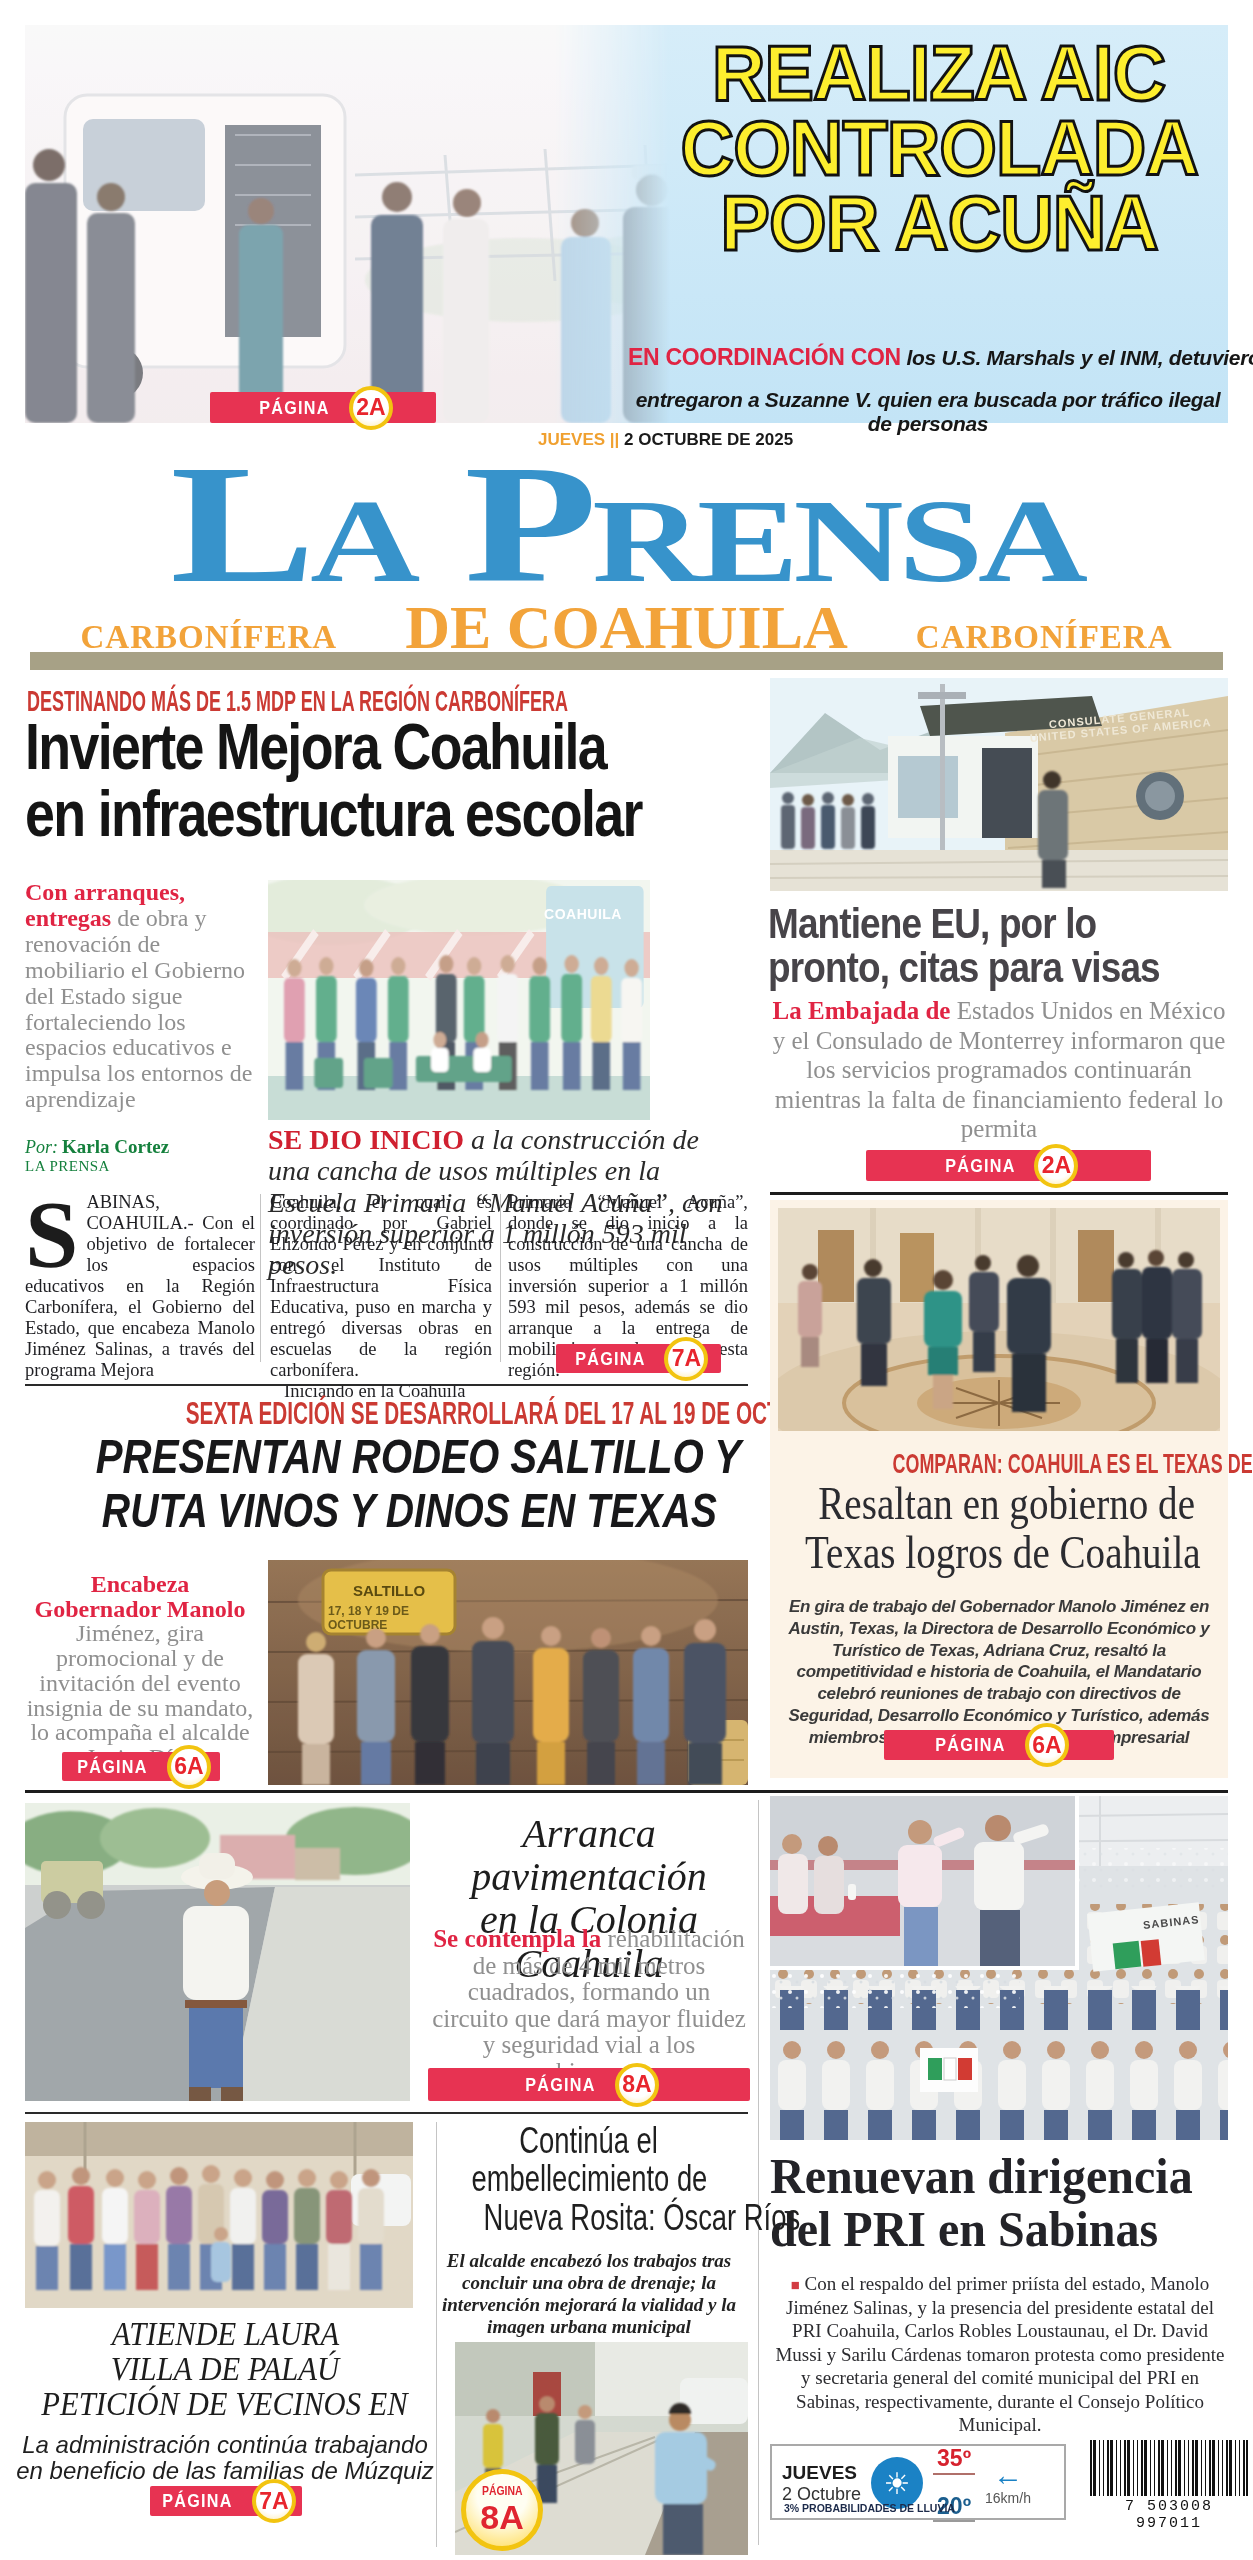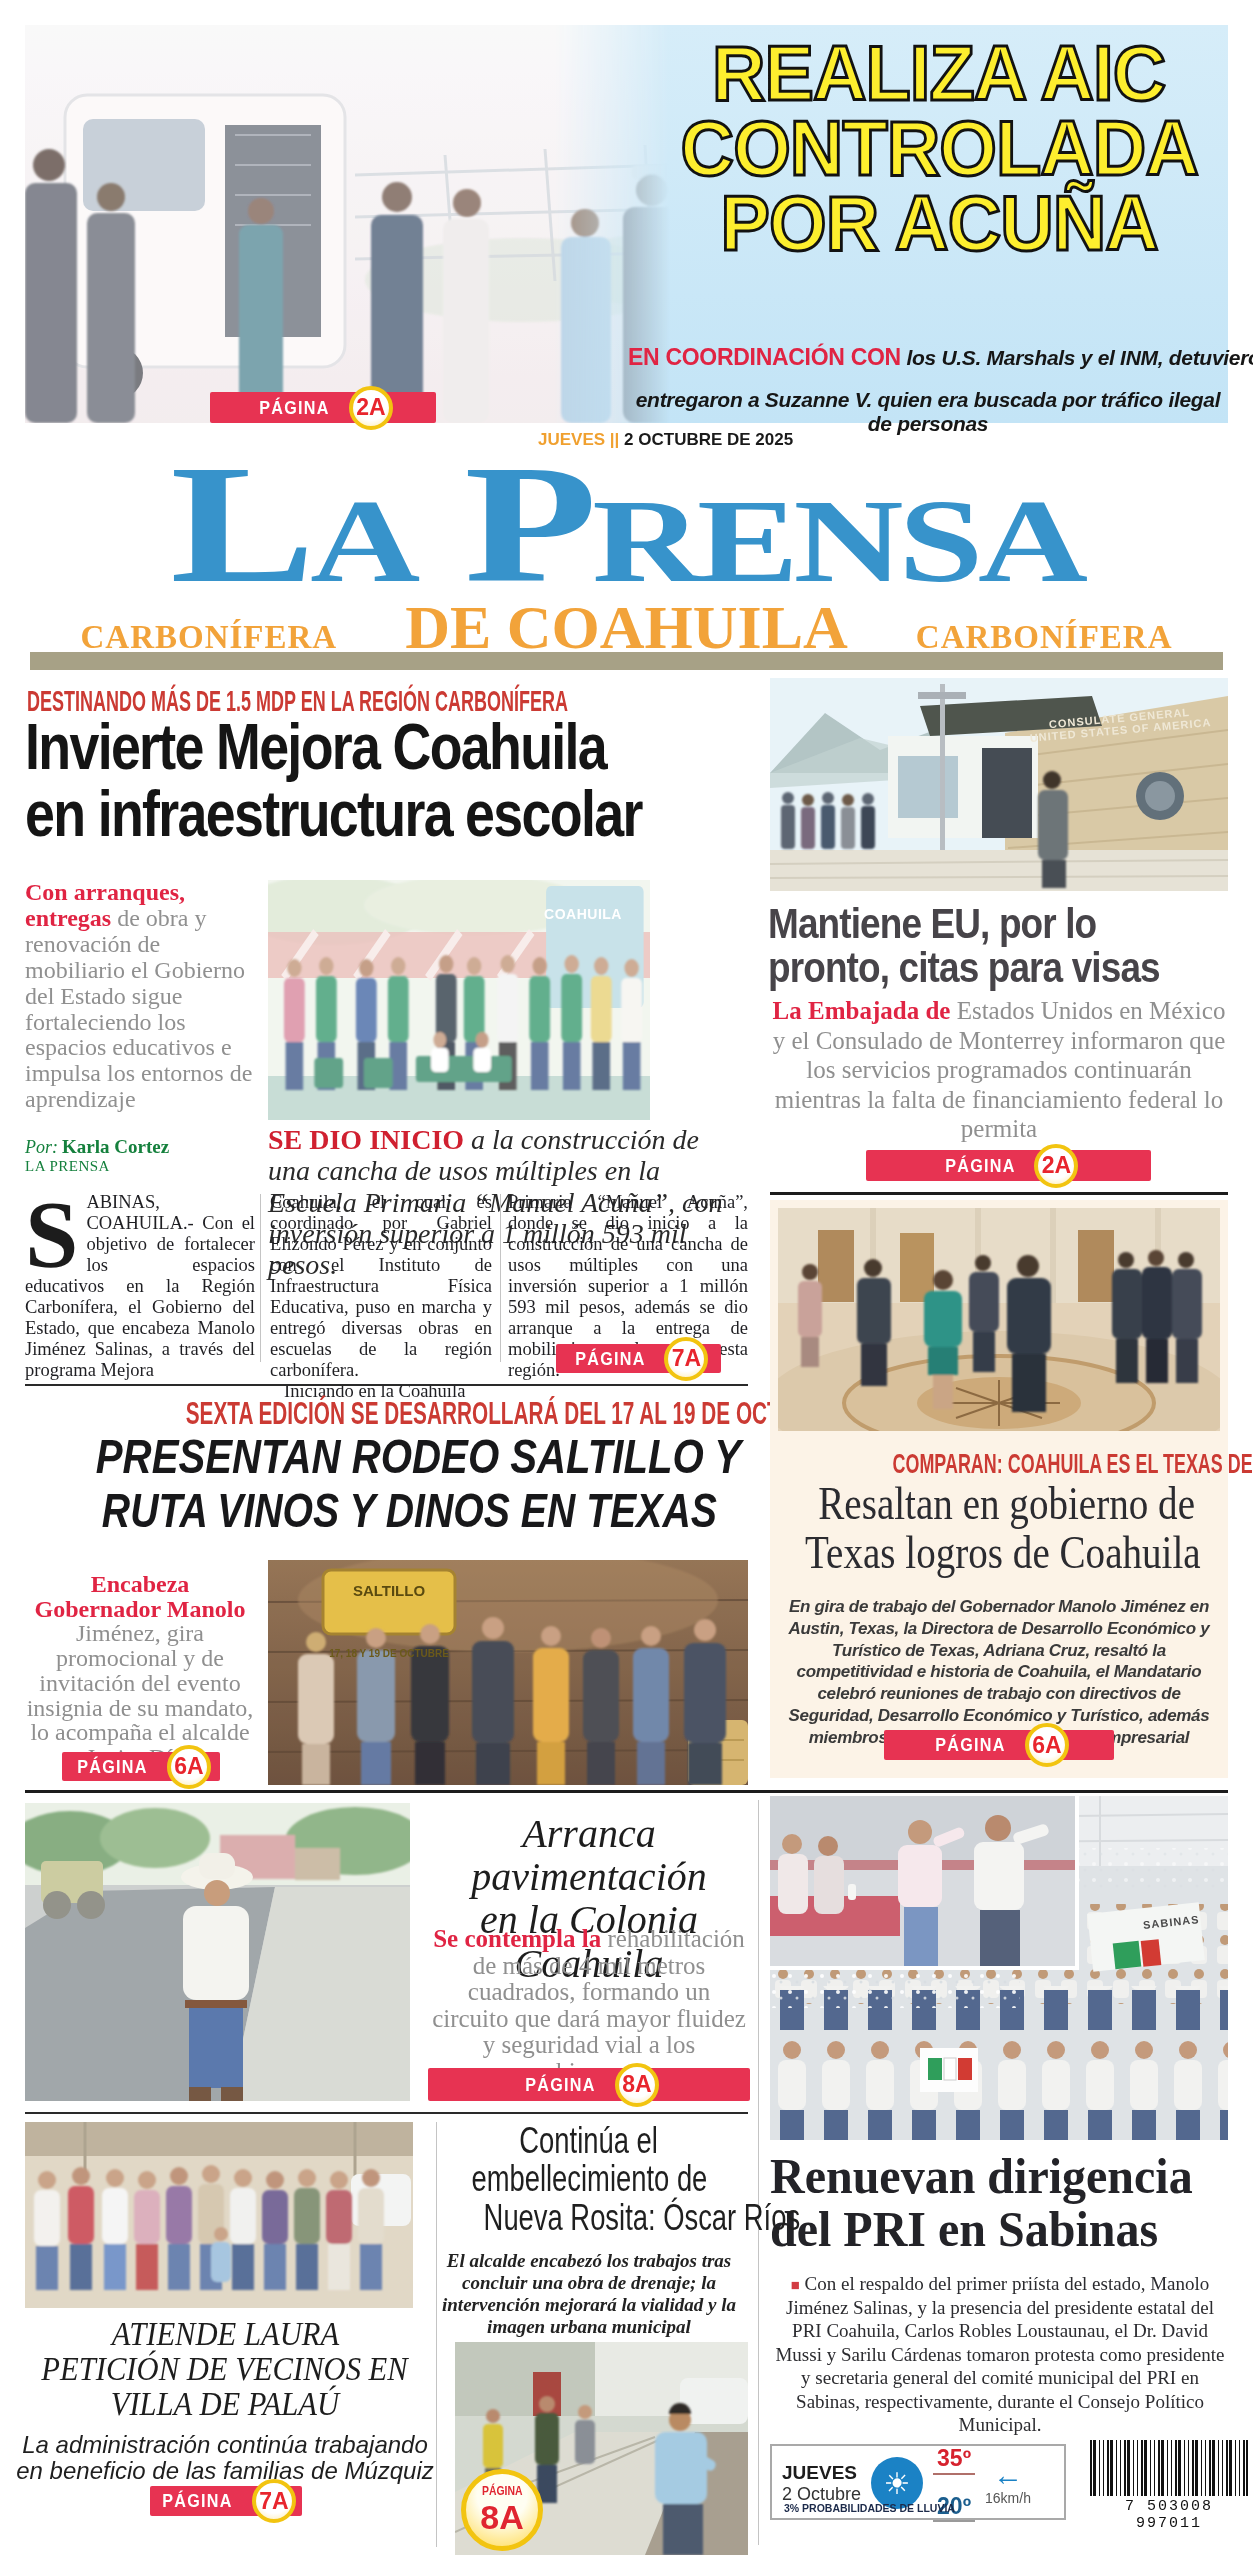--- a/index.html
+++ b/index.html
@@ -339,21 +339,21 @@
         <circle cx="383" cy="76" r="10" fill="#c49a7c"></circle>
           <rect x="365" y="88" width="36" height="94" rx="9" fill="#647fa8"></rect>
           <rect x="369" y="182" width="28" height="43" fill="#53688f"></rect>
         <circle cx="437" cy="70" r="11" fill="#c49a7c"></circle>
           <rect x="416" y="83" width="42" height="100" rx="9" fill="#39455a"></rect>
           <rect x="420" y="183" width="34" height="42" fill="#2e3a4c"></rect>
       </g>
       <rect width="480" height="225" fill="#f3d9c2" opacity=".1"></rect>
     </svg>
     <div class="photo-label sans" style="top:22px;left:60px;width:122px;text-align:center;color:#5a4a10;font-weight:700;font-size:15px;">SALTILLO</div>
-    <div class="photo-label sans" style="top:44px;left:60px;width:122px;text-align:center;color:#6b5a1a;font-weight:700;font-size:10px;margin-top:44px;">17, 18 Y 19 DE OCTUBRE</div>
+    <div class="photo-label sans" style="top:44px;left:60px;width:122px;color:#6b5a1a;font-weight:700;font-size:12px;">17, 18 Y 19 DE OCTUBRE</div>
   </div>
 
   <div class="abs photo" style="left:770px;top:678px;width:458px;height:213px;">
     <svg viewBox="0 0 458 213" preserveAspectRatio="none">
       <defs>
           <filter id="soft4">
             <feGaussianBlur stdDeviation="1"></feGaussianBlur>
           </filter>
         </defs>
       <rect width="458" height="213" fill="#e8f3f8"></rect>
@@ -684,22 +684,22 @@
           <rect x="333" y="66" width="26" height="56" rx="7" fill="#e0d8c8"></rect>
           <rect x="335" y="122" width="22" height="46" fill="#5b76a8"></rect>
         <circle cx="196" cy="112" r="7" fill="#c49a7c"></circle>
           <rect x="186" y="120" width="20" height="40" rx="6" fill="#9ec0dd"></rect>
       </g>
       <rect width="388" height="186" fill="#ffffff" opacity=".1"></rect>
     </svg>
   </div>
   <div class="abs" style="left:15px;top:2316px;width:420px;text-align:center;font:italic 400 34px/1.03 'Liberation Serif',serif;color:#1d1d1d;">
     <div><span style="display:inline-block;white-space:nowrap;transform:scaleX(.9);transform-origin:center;">ATIENDE LAURA</span></div>
+    <div><span style="display:inline-block;white-space:nowrap;transform:scaleX(.9);transform-origin:center;">VILLA DE PALAÚ</span></div>
     <div><span style="display:inline-block;white-space:nowrap;transform:scaleX(.9);transform-origin:center;">PETICIÓN DE VECINOS EN</span></div>
-    <div><span style="display:inline-block;white-space:nowrap;transform:scaleX(.9);transform-origin:center;">VILLA DE PALAÚ</span></div>
   </div>
   <div class="abs ital-sans" style="left:15px;top:2432px;width:420px;text-align:center;font-size:24px;line-height:1.08;color:#1f1f1f;">La administración continúa trabajando en beneficio de las familias de Múzquiz</div>
   <div class="abs pbadge" style="left:150px;top:2486px;width:152px;height:30px;">
     <span class="pb-label">PÁGINA</span>
     <span class="pb-num">7A</span>
   </div>
 
   <div class="abs" style="left:428px;top:2122px;width:322px;text-align:center;font:400 37px/1.04 'Liberation Sans',sans-serif;color:#1f1f1f;">
     <div><span style="display:inline-block;white-space:nowrap;transform:scaleX(.74);transform-origin:center;">Continúa el</span></div>
     <div><span style="display:inline-block;white-space:nowrap;transform:scaleX(.74);transform-origin:center;">embellecimiento de</span></div>

